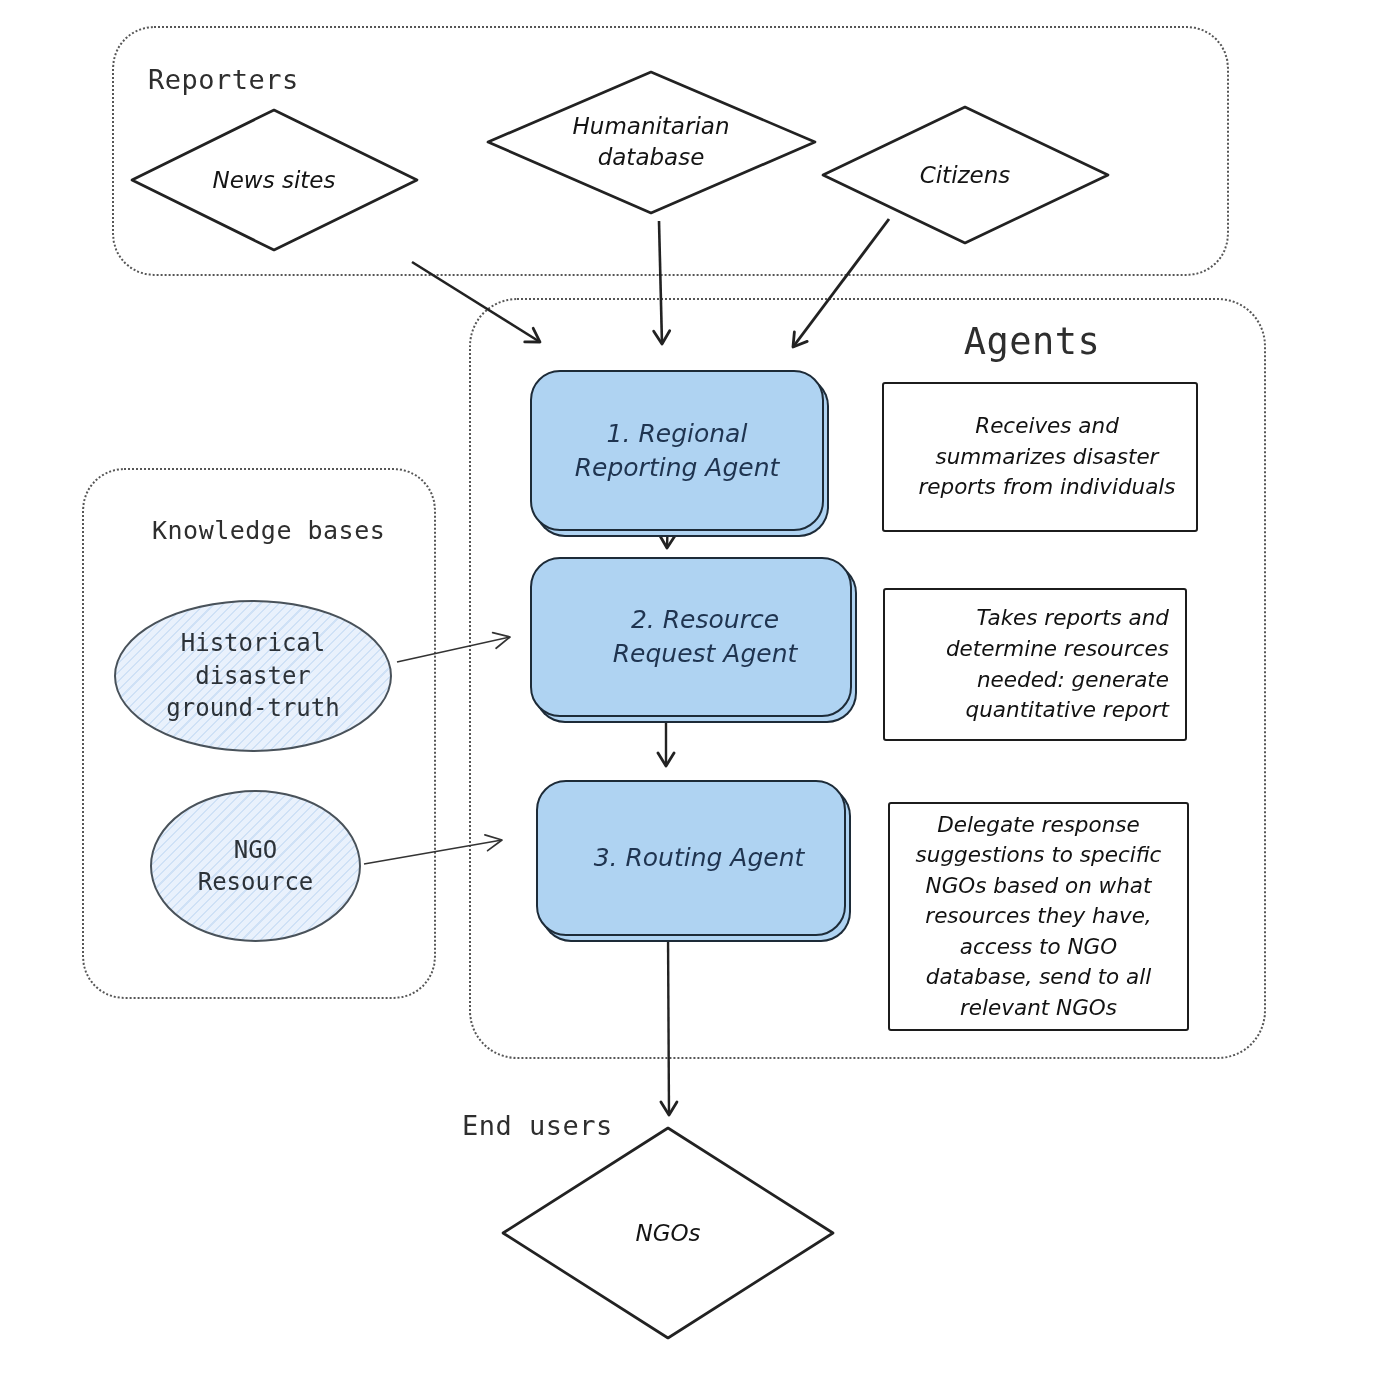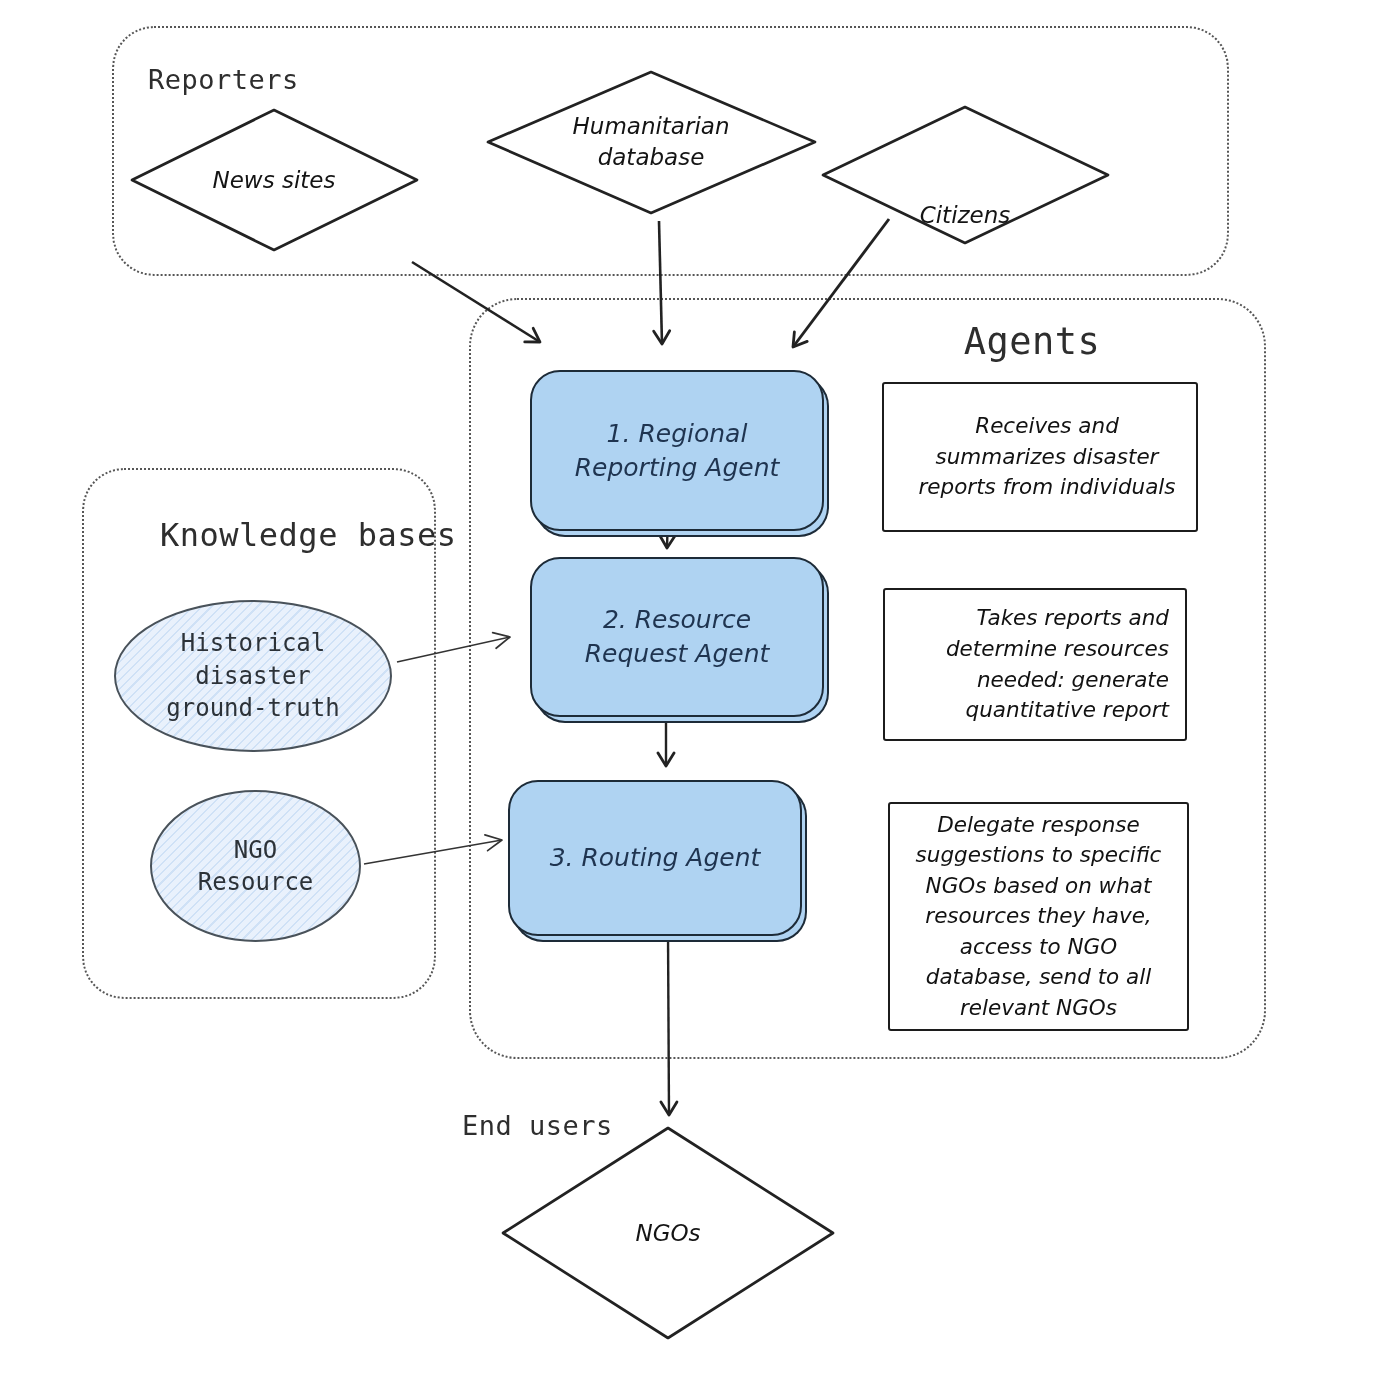--- a/index.html
+++ b/index.html
@@ -34,21 +34,21 @@
 <body>
 
 <div id="canvas">
 
   <div class="group" style="left:112px;top:26px;width:1113px;height:246px;border-radius:42px;"></div>
   <div class="group" style="left:469px;top:298px;width:793px;height:757px;border-radius:48px;"></div>
   <div class="group" style="left:82px;top:468px;width:350px;height:527px;border-radius:42px;"></div>
 
   <div class="grp-label" style="left:148px;top:64px;font-size:27px;">Reporters</div>
   <div class="grp-label" style="left:932px;top:320px;width:200px;text-align:center;font-size:37px;">Agents</div>
-  <div class="grp-label" style="left:160px;top:516px;font-size:32px;">Knowledge bases</div>
+  <div class="grp-label" style="left:152px;top:516px;font-size:25px;">Knowledge bases</div>
   <div class="grp-label" style="left:462px;top:1110px;font-size:27px;">End users</div>
 
   <svg class="layer" width="1378" height="1374" viewBox="0 0 1378 1374">
     <defs>
       <marker id="vhead" orient="auto" markerUnits="userSpaceOnUse" refX="0" refY="0" style="overflow:visible">
         <path d="M-13,-8 L0,0 L-13,8" fill="none" stroke="#222222" stroke-width="2.8" stroke-linecap="round" stroke-linejoin="round"></path>
       </marker>
       <marker id="vheadthin" orient="auto" markerUnits="userSpaceOnUse" refX="0" refY="0" style="overflow:visible">
         <path d="M-16,-8 L0,0 L-16,8" fill="none" stroke="#333333" stroke-width="1.7" stroke-linecap="round" stroke-linejoin="round"></path>
       </marker>
@@ -66,30 +66,30 @@
     <line x1="668" y1="512" x2="667" y2="548" stroke="#222222" stroke-width="2.4" marker-end="url(#vhead)"></line>
     <line x1="666" y1="716" x2="666" y2="766" stroke="#222222" stroke-width="2.4" marker-end="url(#vhead)"></line>
     <line x1="668" y1="933" x2="669" y2="1115" stroke="#222222" stroke-width="2.4" marker-end="url(#vhead)"></line>
 
     <line x1="397" y1="662" x2="510" y2="637" stroke="#333333" stroke-width="1.7" marker-end="url(#vheadthin)"></line>
     <line x1="364" y1="864" x2="502" y2="840" stroke="#333333" stroke-width="1.7" marker-end="url(#vheadthin)"></line>
   </svg>
 
   <div class="diamond-label hand" style="left:164px;top:165px;">News sites</div>
   <div class="diamond-label hand" style="left:541px;top:111px;">Humanitarian database</div>
-  <div class="diamond-label hand" style="left:855px;top:160px;margin-top:40px;">Citizens</div>
+  <div class="diamond-label hand" style="left:855px;top:160px;">Citizens</div>
   <div class="diamond-label hand" style="left:558px;top:1218px;">NGOs</div>
 
   <div class="agent-box" style="left:530px;top:370px;width:290px;height:157px;">
     <div class="hand">1. Regional Reporting Agent</div>
   </div>
-  <div class="agent-box" style="left:530px;top:557px;width:290px;height:156px;">
+  <div class="agent-box" style="left:530px;top:557px;width:290px;height:156px;padding-left:28px;">
     <div class="hand">2. Resource Request Agent</div>
   </div>
-  <div class="agent-box" style="left:508px;top:780px;width:290px;height:152px;">
+  <div class="agent-box" style="left:536px;top:780px;width:290px;height:152px;padding-left:16px;">
     <div class="hand">3. Routing Agent</div>
   </div>
 
   <div class="desc-box" style="left:882px;top:382px;width:298px;height:146px;padding-left:14px;">
     <div class="hand" style="max-width:262px;">Receives and summarizes disaster reports from individuals</div>
   </div>
   <div class="desc-box" style="left:883px;top:588px;width:300px;height:149px;text-align:right;">
     <div class="hand" style="max-width:268px;">Takes reports and determine resources needed: generate quantitative report</div>
   </div>
   <div class="desc-box" style="left:888px;top:802px;width:297px;height:225px;">

